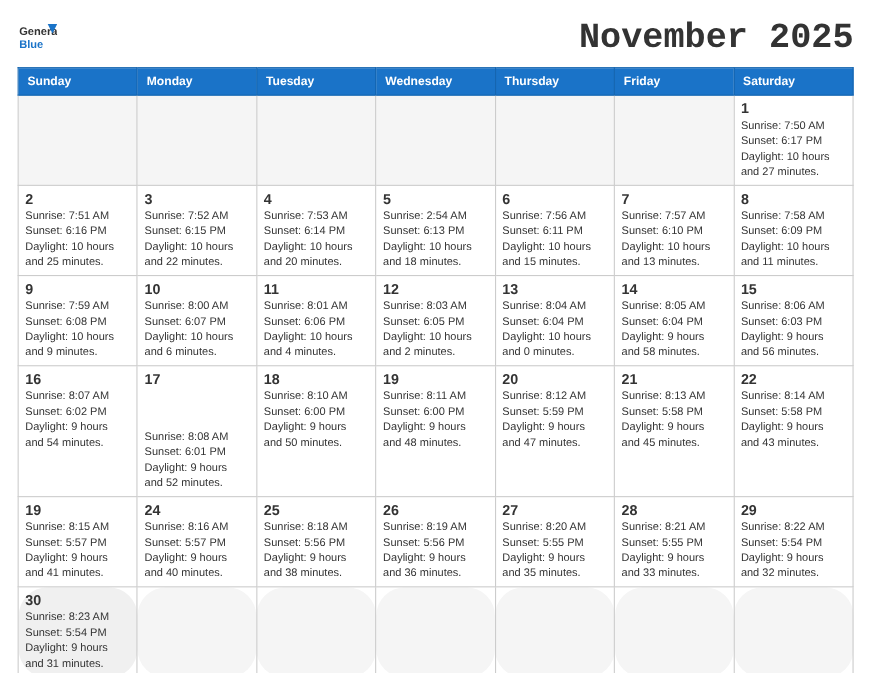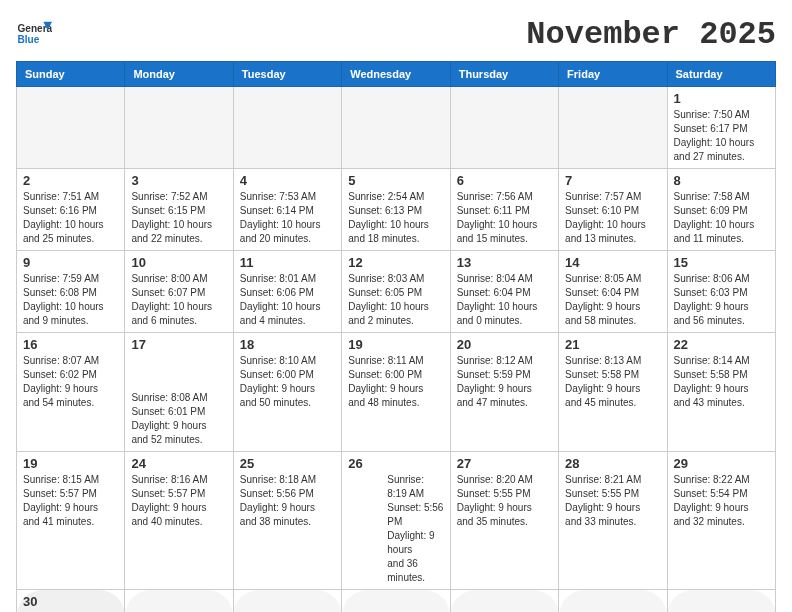--- a/index.html
+++ b/index.html
@@ -293,21 +293,21 @@
         </td>
         <td>
           <div class="day-number">25</div>
           <div class="day-info" style="white-space: pre-line;">Sunrise: 8:18 AM
 Sunset: 5:56 PM
 Daylight: 9 hours
 and 38 minutes.</div>
         </td>
         <td>
           <div class="day-number">26</div>
-          <div class="day-info" style="white-space: pre-line; margin-left: 39px;">Sunrise: 8:19 AM
+          <div class="day-info" style="white-space: pre-line;">Sunrise: 8:19 AM
 Sunset: 5:56 PM
 Daylight: 9 hours
 and 36 minutes.</div>
         </td>
         <td>
           <div class="day-number">27</div>
           <div class="day-info" style="white-space: pre-line;">Sunrise: 8:20 AM
 Sunset: 5:55 PM
 Daylight: 9 hours
 and 35 minutes.</div>

